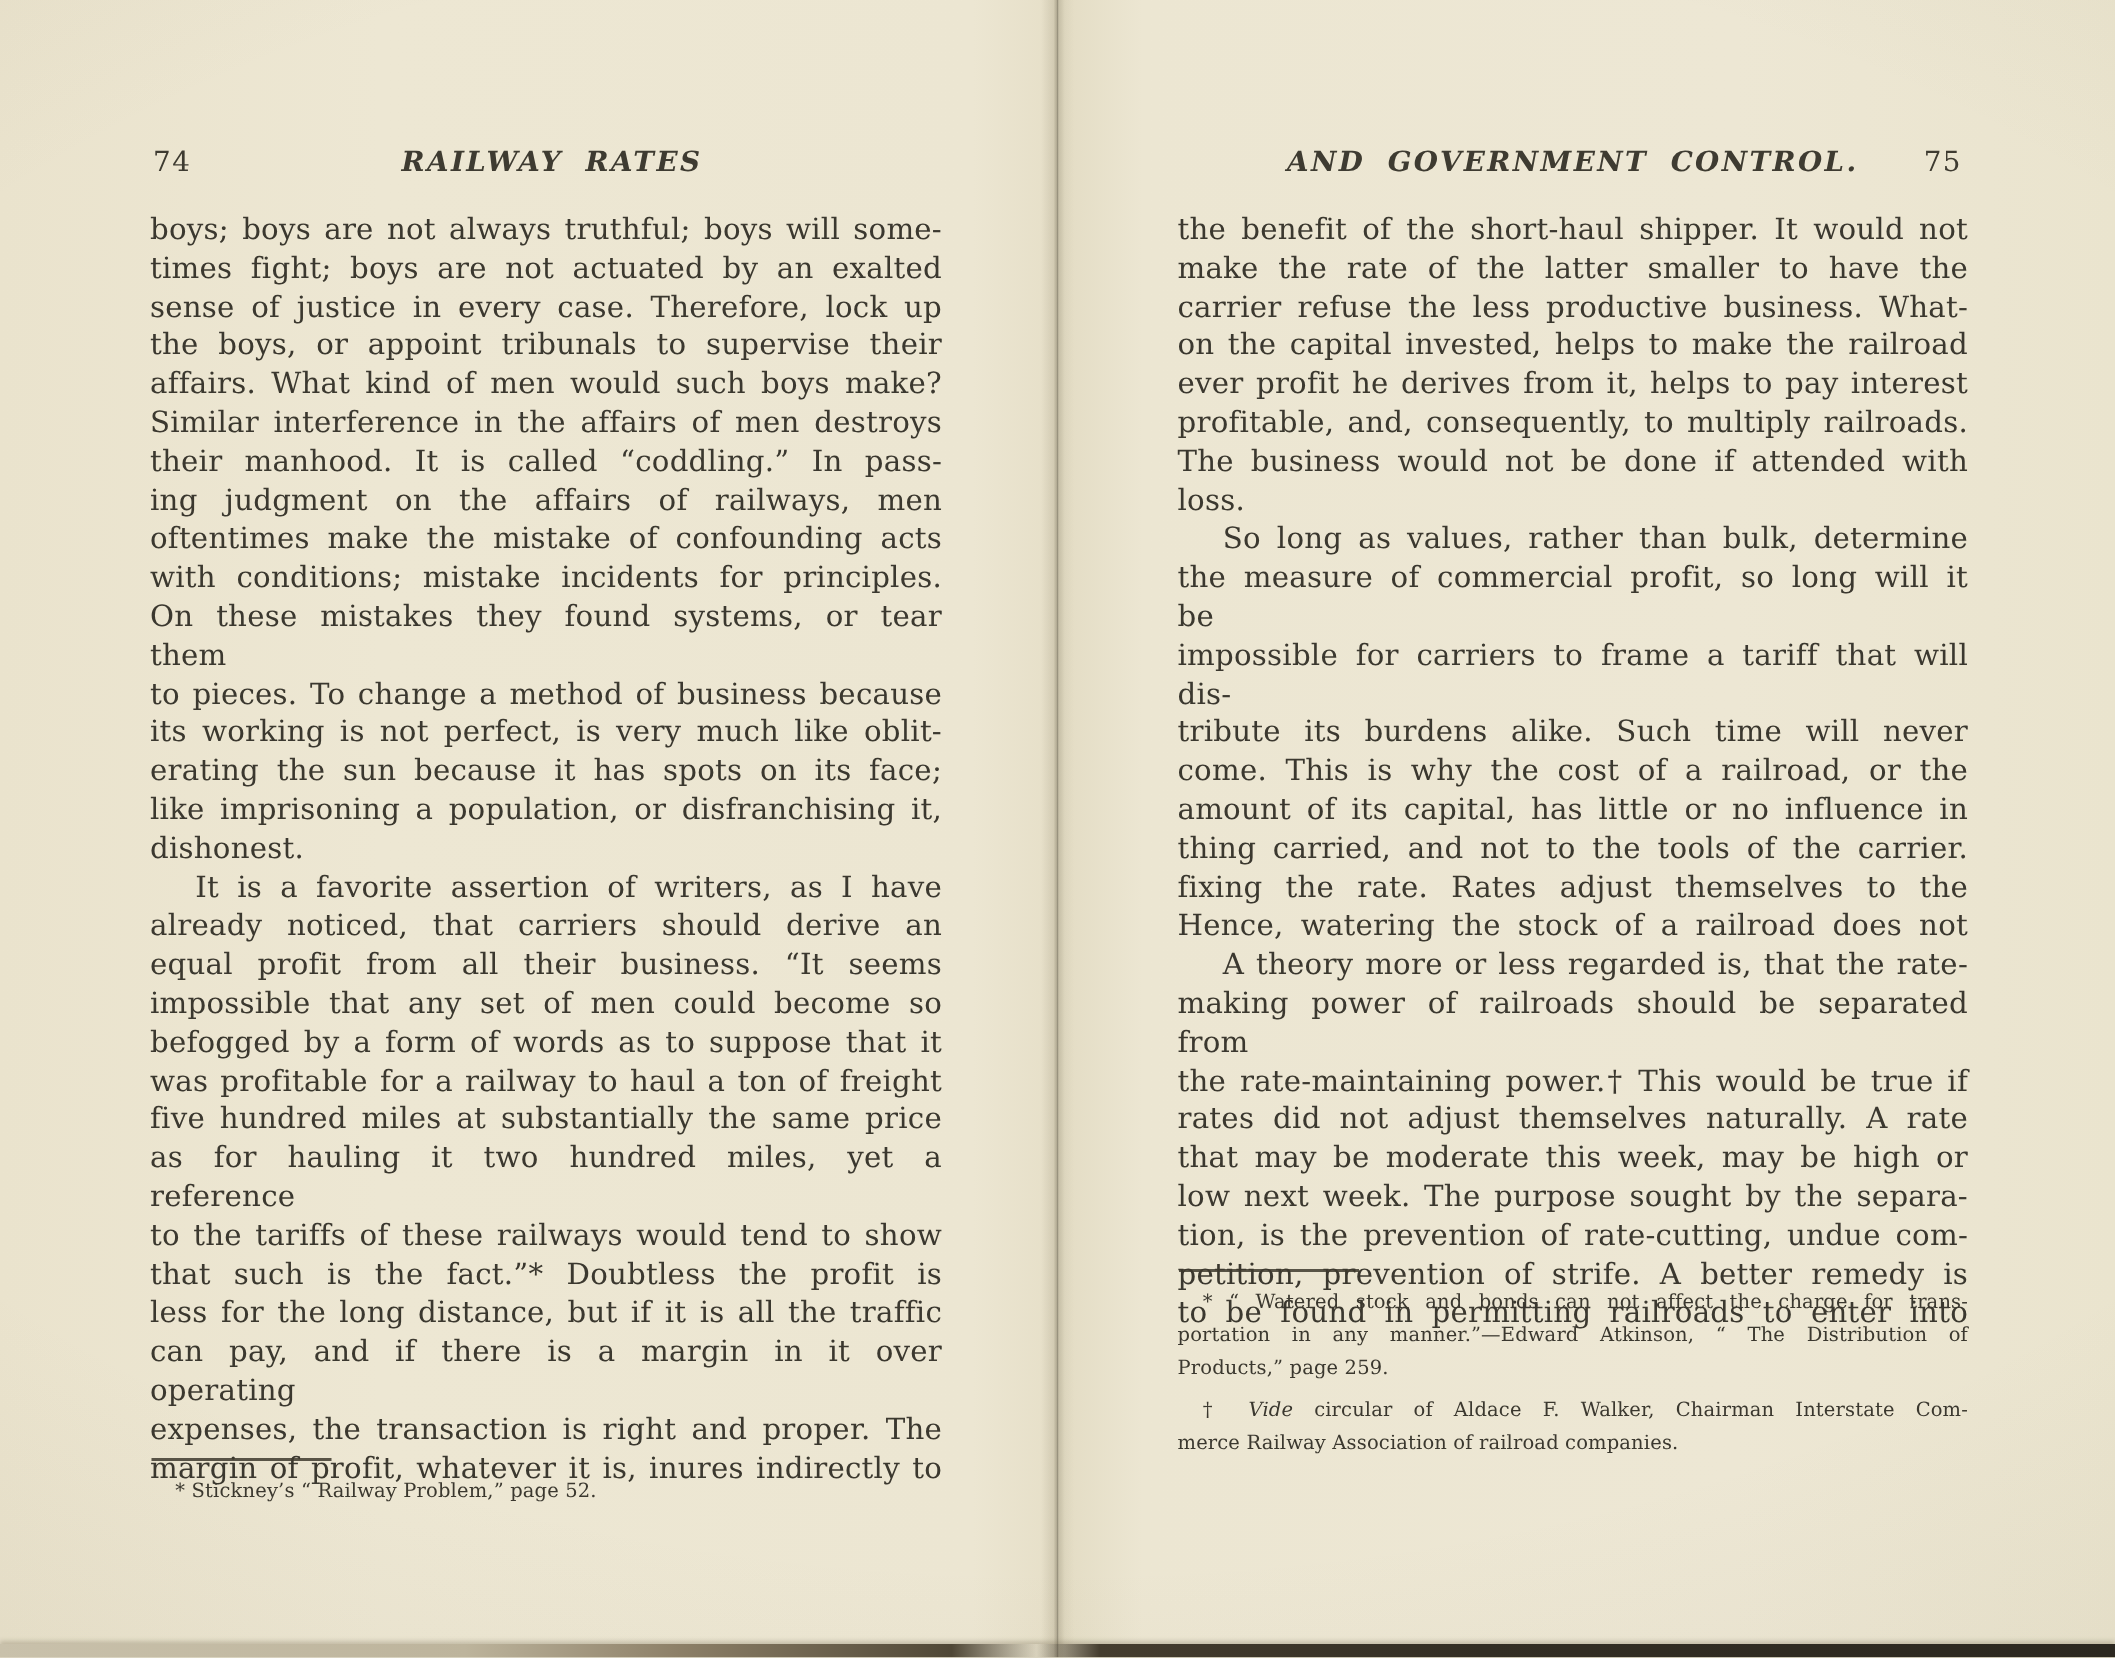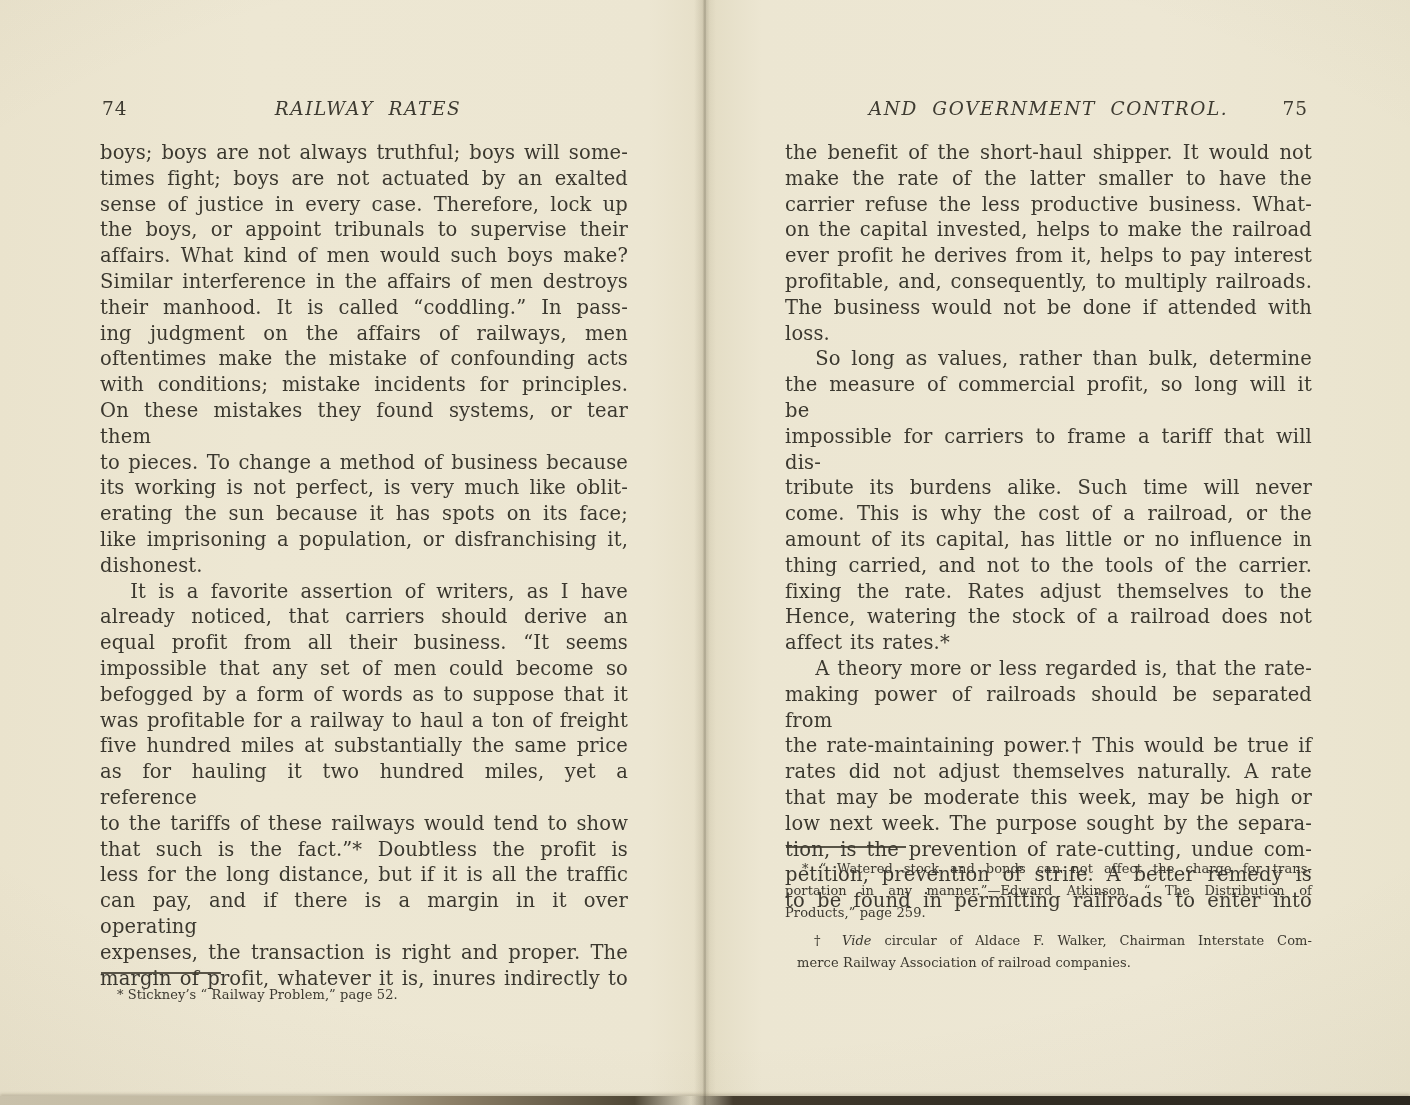--- a/index.html
+++ b/index.html
@@ -40,20 +40,21 @@
   .page.right { left: 785px; width: 527px; }
 
   .running-head {
     position: absolute; top: 96px; left: 0; right: 0; height: 26px;
     font-size: 18.5px; line-height: 26px;
   }
   .head-title {
     position: absolute; left: 0; right: 0; text-align: center;
     font-style: italic; letter-spacing: 1.6px; word-spacing: 7px;
     color: #3e3b31;
+    font-weight: bold;
   }
   .page.left .head-title { padding-left: 8px; }
   .head-folio { position: absolute; font-size: 18.5px; color: #3e3b31; letter-spacing: 1px; }
   .page.left  .head-folio { left: 2px; }
   .page.right .head-folio { right: 4px; }
 
   .page-body { position: absolute; top: 140px; left: 0; right: 0; }
   .page-body .line {
     font-size: 19.5px;
     line-height: 25.8px;
@@ -76,21 +77,21 @@
   }
   .footnotes .line {
     font-size: 13px;
     line-height: 21.8px;
     text-align: justify;
     text-align-last: justify;
     letter-spacing: 0.1px;
   }
   .footnotes .line.last { text-align-last: left; }
   .footnotes .para.indent .line:first-child { text-indent: 1.3em; }
-  .footnotes .para + .para { margin-top: 7px; margin-left: 12px; }
+  .footnotes .para + .para { margin-top: 7px; }
   em { font-style: italic; }
 </style>
 </head>
 <body>
 
 <div class="scan">
 
   <div class="gutter"></div>
   <div class="bottom-edge"></div>
 
@@ -164,21 +165,20 @@
         <div class="para indent">
           <div class="line">So long as values, rather than bulk, determine</div>
           <div class="line">the measure of commercial profit, so long will it be</div>
           <div class="line">impossible for carriers to frame a tariff that will dis-</div>
           <div class="line">tribute its burdens alike.  Such time will never</div>
           <div class="line">come.  This is why the cost of a railroad, or the</div>
           <div class="line">amount of its capital, has little or no influence in</div>
           <div class="line">thing carried, and not to the tools of the carrier.</div>
           <div class="line">fixing the rate.  Rates adjust themselves to the</div>
           <div class="line">Hence, watering the stock of a railroad does not</div>
-          <div class="line last">affect its rates.*</div>
         </div>
         <div class="para indent">
           <div class="line">A theory more or less regarded is, that the rate-</div>
           <div class="line">making power of railroads should be separated from</div>
           <div class="line">the rate-maintaining power.†  This would be true if</div>
           <div class="line">rates did not adjust themselves naturally.  A rate</div>
           <div class="line">that may be moderate this week, may be high or</div>
           <div class="line">low next week.  The purpose sought by the separa-</div>
           <div class="line">tion, is the prevention of rate-cutting, undue com-</div>
           <div class="line">petition, prevention of strife.  A better remedy is</div>

